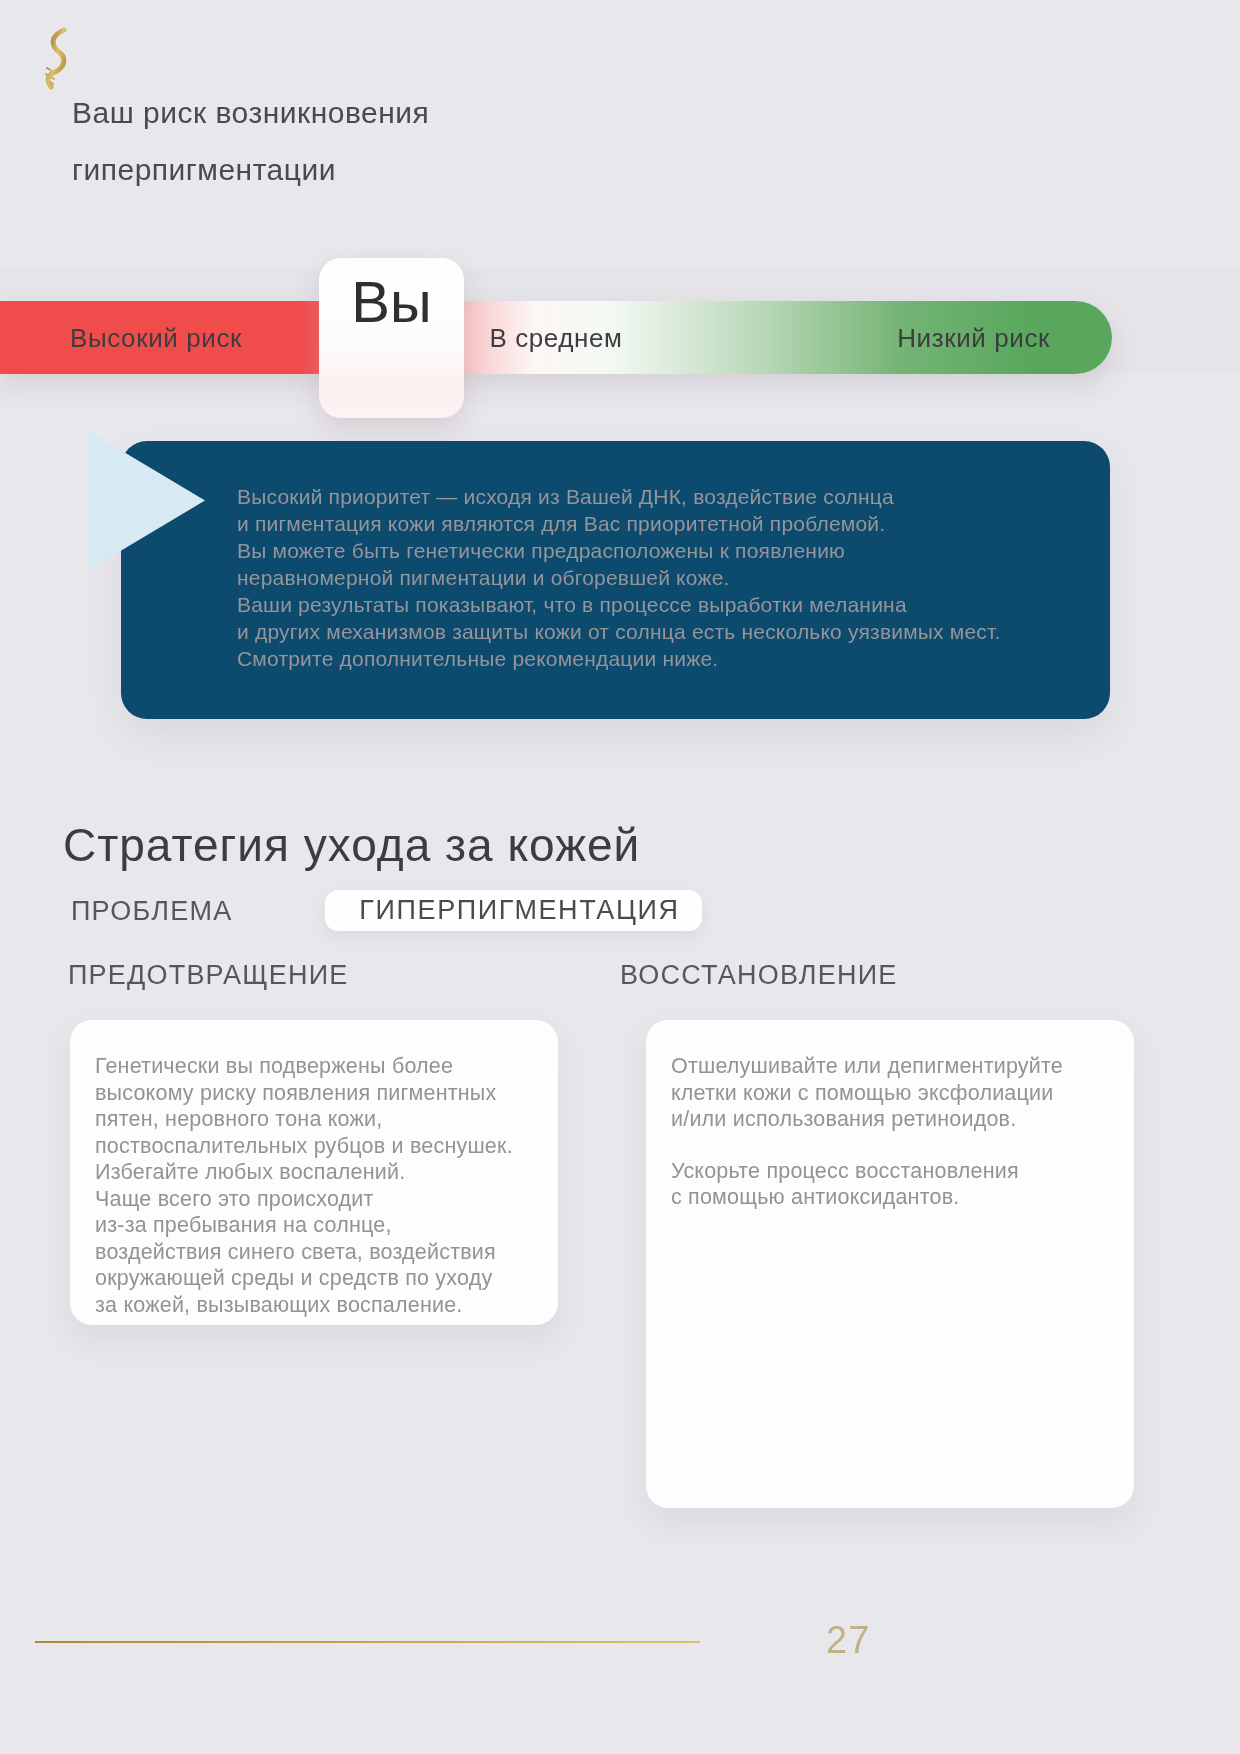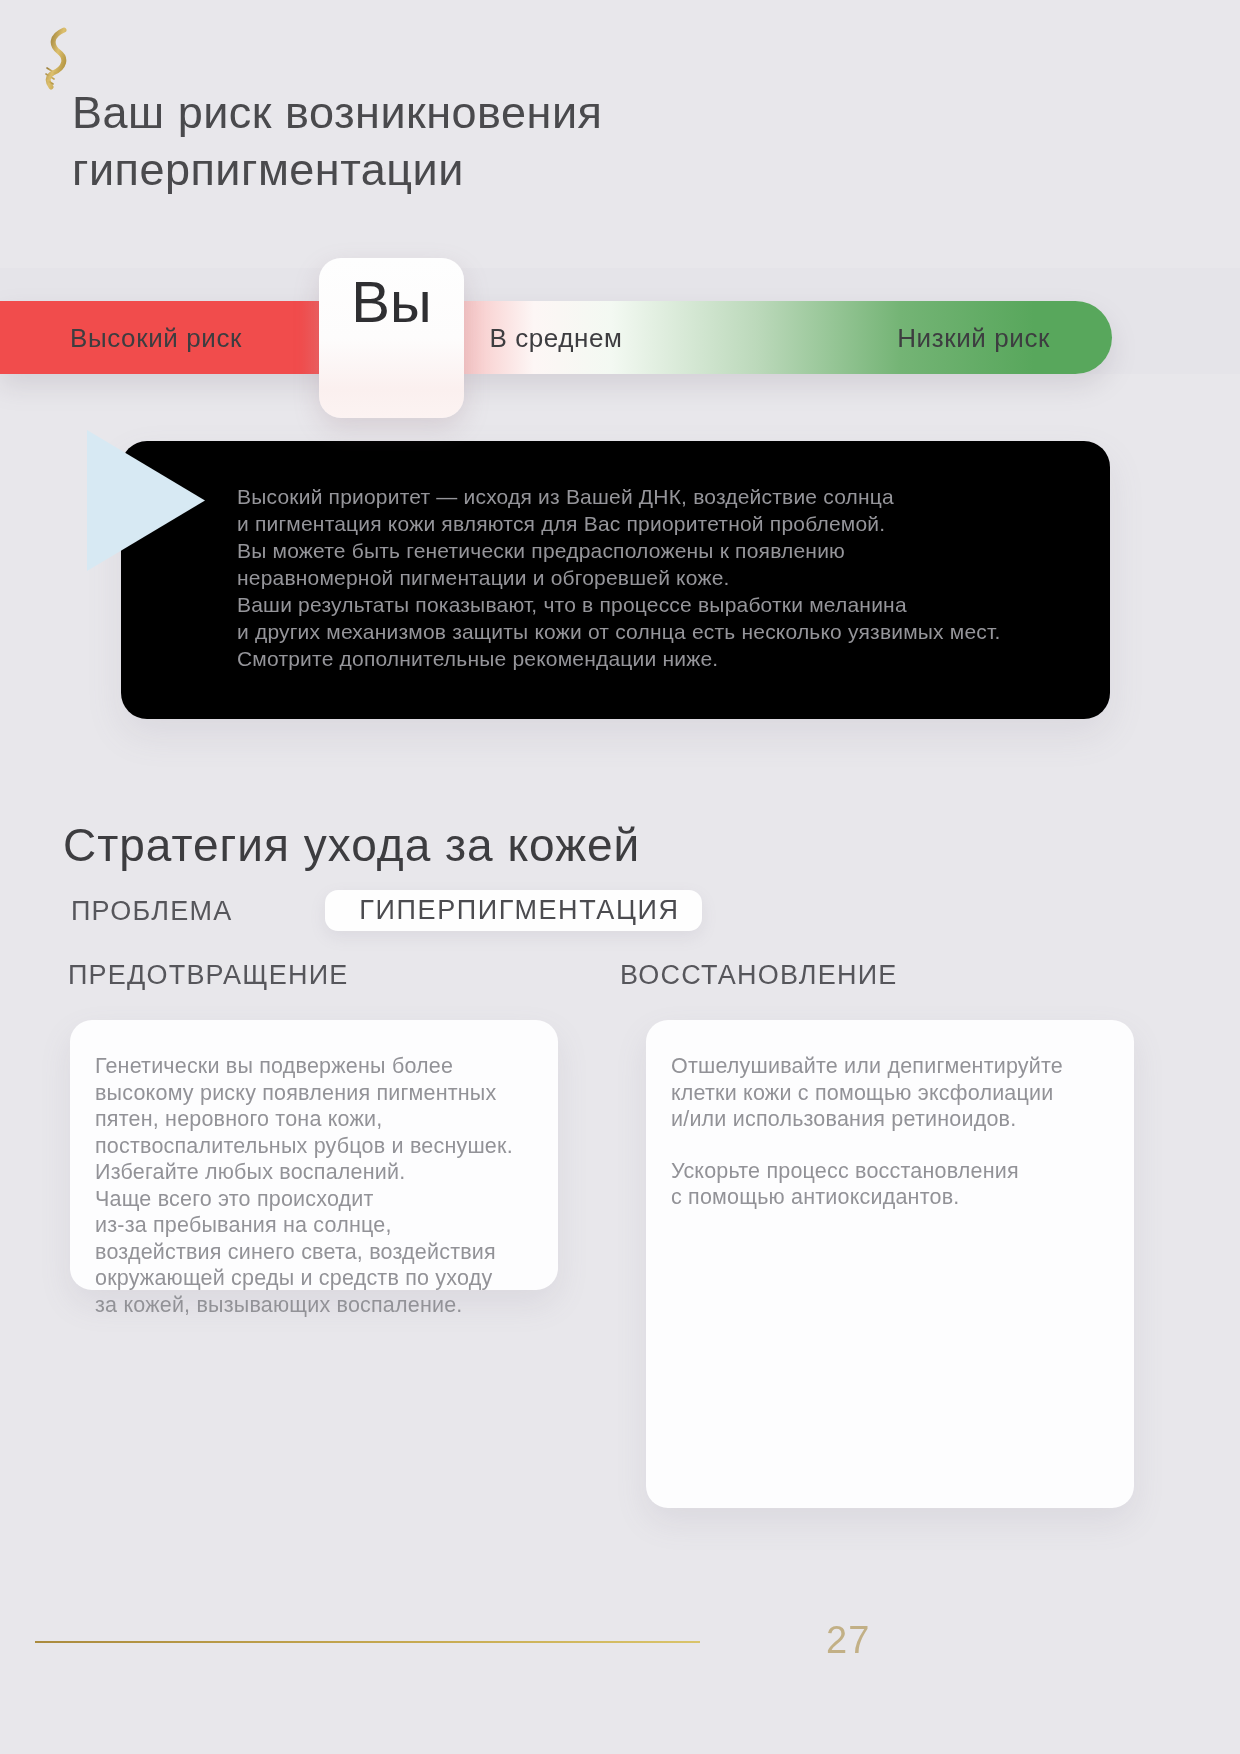--- a/index.html
+++ b/index.html
@@ -6,21 +6,21 @@
   body{
     width:1240px;height:1754px;position:relative;overflow:hidden;
     background:#e8e7eb;
     font-family:"Liberation Sans", sans-serif;
     -webkit-font-smoothing:antialiased;
   }
   
   .logo{position:absolute;left:42px;top:26px;width:34px;height:64px;}
   .page-title{
     position:absolute;left:72px;top:84px;
-    font-size:45px;line-height:57px;font-weight:300;
+    font-size:30px;line-height:57px;font-weight:300;
     color:#4a4a4d;letter-spacing:0.5px;white-space:pre-line;
   }
   
   .scale-track{
     position:absolute;left:0;top:268px;width:1240px;height:106px;
     background:#e5e4e9;
   }
   .risk-bar{
     position:absolute;left:0;top:301px;width:1112px;height:73px;
     border-radius:0 37px 37px 0;
@@ -47,21 +47,21 @@
     display:block;margin-top:12px;font-size:58px;line-height:64px;
     font-weight:300;color:#2f2f32;
   }
   
   .pointer-triangle{
     position:absolute;left:87px;top:430px;width:118px;height:141px;
     background:#d7e9f3;clip-path:polygon(0 0,100% 50%,0 100%);z-index:2;
   }
   .note-card{
     position:absolute;left:121px;top:441px;width:989px;height:278px;
-    background:#000000;border-radius:26px;z-index:1;
+    background:#0c4a6e;border-radius:26px;z-index:1;
     box-shadow:0 16px 36px rgba(120,115,140,.12);
   }
   .note-text{
     position:absolute;left:116px;top:42px;right:40px;
     font-size:21px;line-height:27px;font-weight:300;
     color:#95959a;letter-spacing:.2px;white-space:pre-line;
   }
   
   .strategy-title{
     position:absolute;left:63px;top:818px;
@@ -84,21 +84,21 @@
     position:absolute;top:960px;
     font-size:27px;font-weight:300;color:#56565b;letter-spacing:1.2px;
   }
   .col-header.left{left:68px;}
   .col-header.right{left:620px;}
   .info-card{
     position:absolute;top:1020px;width:488px;background:#fdfdfe;
     border-radius:22px;box-shadow:0 14px 32px rgba(120,115,140,.12);
     box-sizing:border-box;padding:33px 18px 0 25px;
   }
-  .info-card.left{left:70px;height:270px;}
+  .info-card.left{left:70px;height:305px;}
   .info-card.right{left:646px;height:488px;}
   .info-card p{
     margin:0 0 25px 0;font-size:21.5px;line-height:26.5px;font-weight:300;
     color:#929297;letter-spacing:.2px;white-space:pre-line;
   }
   
   .footer-rule{
     position:absolute;left:35px;top:1641px;width:665px;height:2px;
     background:linear-gradient(90deg,#aa8b3e 0%,#c7ab52 60%,#d9c46b 100%);
   }

